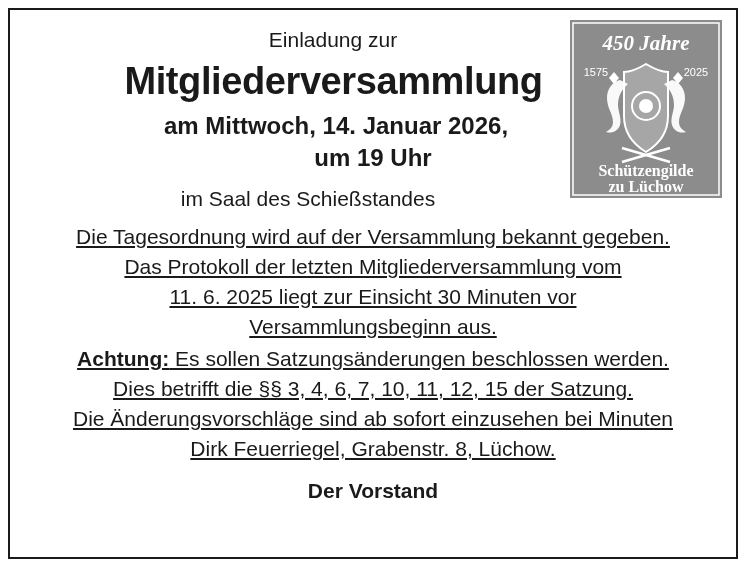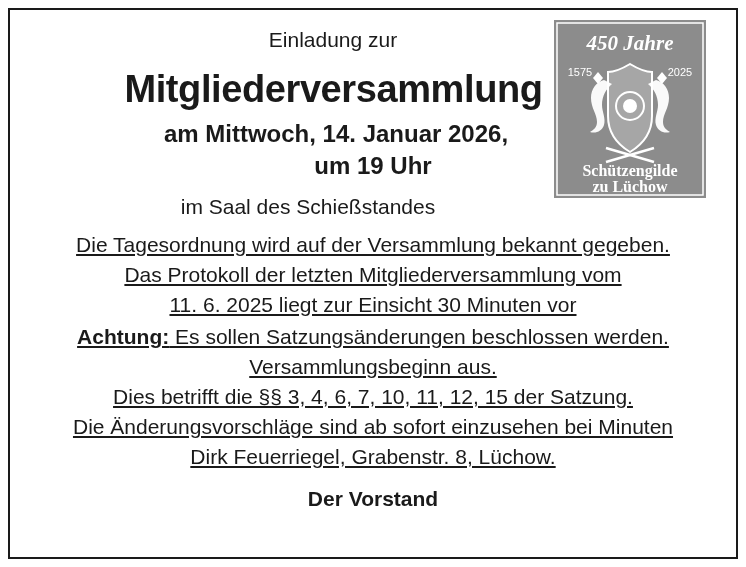--- a/index.html
+++ b/index.html
@@ -28,36 +28,36 @@
     position: relative;
     width: 100%;
     height: 100%;
     box-sizing: border-box;
     padding: 14px 16px 10px 16px;
     text-align: center;
   }
   
   .crest {
     position: absolute;
-    right: 30px;
+    right: 14px;
     top: 10px;
     width: 152px;
     height: 178px;
   }
   .crest svg {
     display: block;
     width: 100%;
     height: 100%;
   }
   
   .line-invite {
     font-size: 21px;
     line-height: 28px;
     font-weight: normal;
-    margin: 2px 0 12px 0;
+    margin: 2px 0 4px 0;
     padding-right: 80px;
   }
   .line-title {
     font-size: 38px;
     line-height: 46px;
     font-weight: bold;
     letter-spacing: -0.4px;
     margin: 0 0 6px 0;
     padding-right: 79px;
   }
@@ -136,23 +136,23 @@
 
     <p class="line-invite">Einladung zur</p>
     <h1 class="line-title">Mitgliederversammlung</h1>
     <p class="line-date">am Mittwoch, 14. Januar 2026,</p>
     <p class="line-time">um 19 Uhr</p>
     <p class="line-place">im Saal des Schießstandes</p>
 
     <p class="body-par">Die Tagesordnung wird auf der Versammlung bekannt gegeben.</p>
     <p class="body-par">Das Protokoll der letzten Mitgliederversammlung vom</p>
     <p class="body-par">11. 6. 2025 liegt zur Einsicht 30 Minuten vor</p>
+    <p class="body-par">Versammlungsbeginn aus.</p>
+
     <p class="body-par spacer-top"><span class="bold-lead">Achtung:</span><span> Es sollen Satzungsänderungen beschlossen werden.</span></p>
-
-    <p class="body-par">Versammlungsbeginn aus.</p>
     <p class="body-par">Dies betrifft die §§ 3, 4, 6, 7, 10, 11, 12, 15 der Satzung.</p>
     <p class="body-par">Die Änderungsvorschläge sind ab sofort einzusehen bei Minuten</p>
     <p class="body-par">Dirk Feuerriegel, Grabenstr. 8, Lüchow.</p>
 
     <p class="signature" style="margin-top:12px">Der Vorstand</p>
 
   </div>
 </div>
 
 </body></html>

